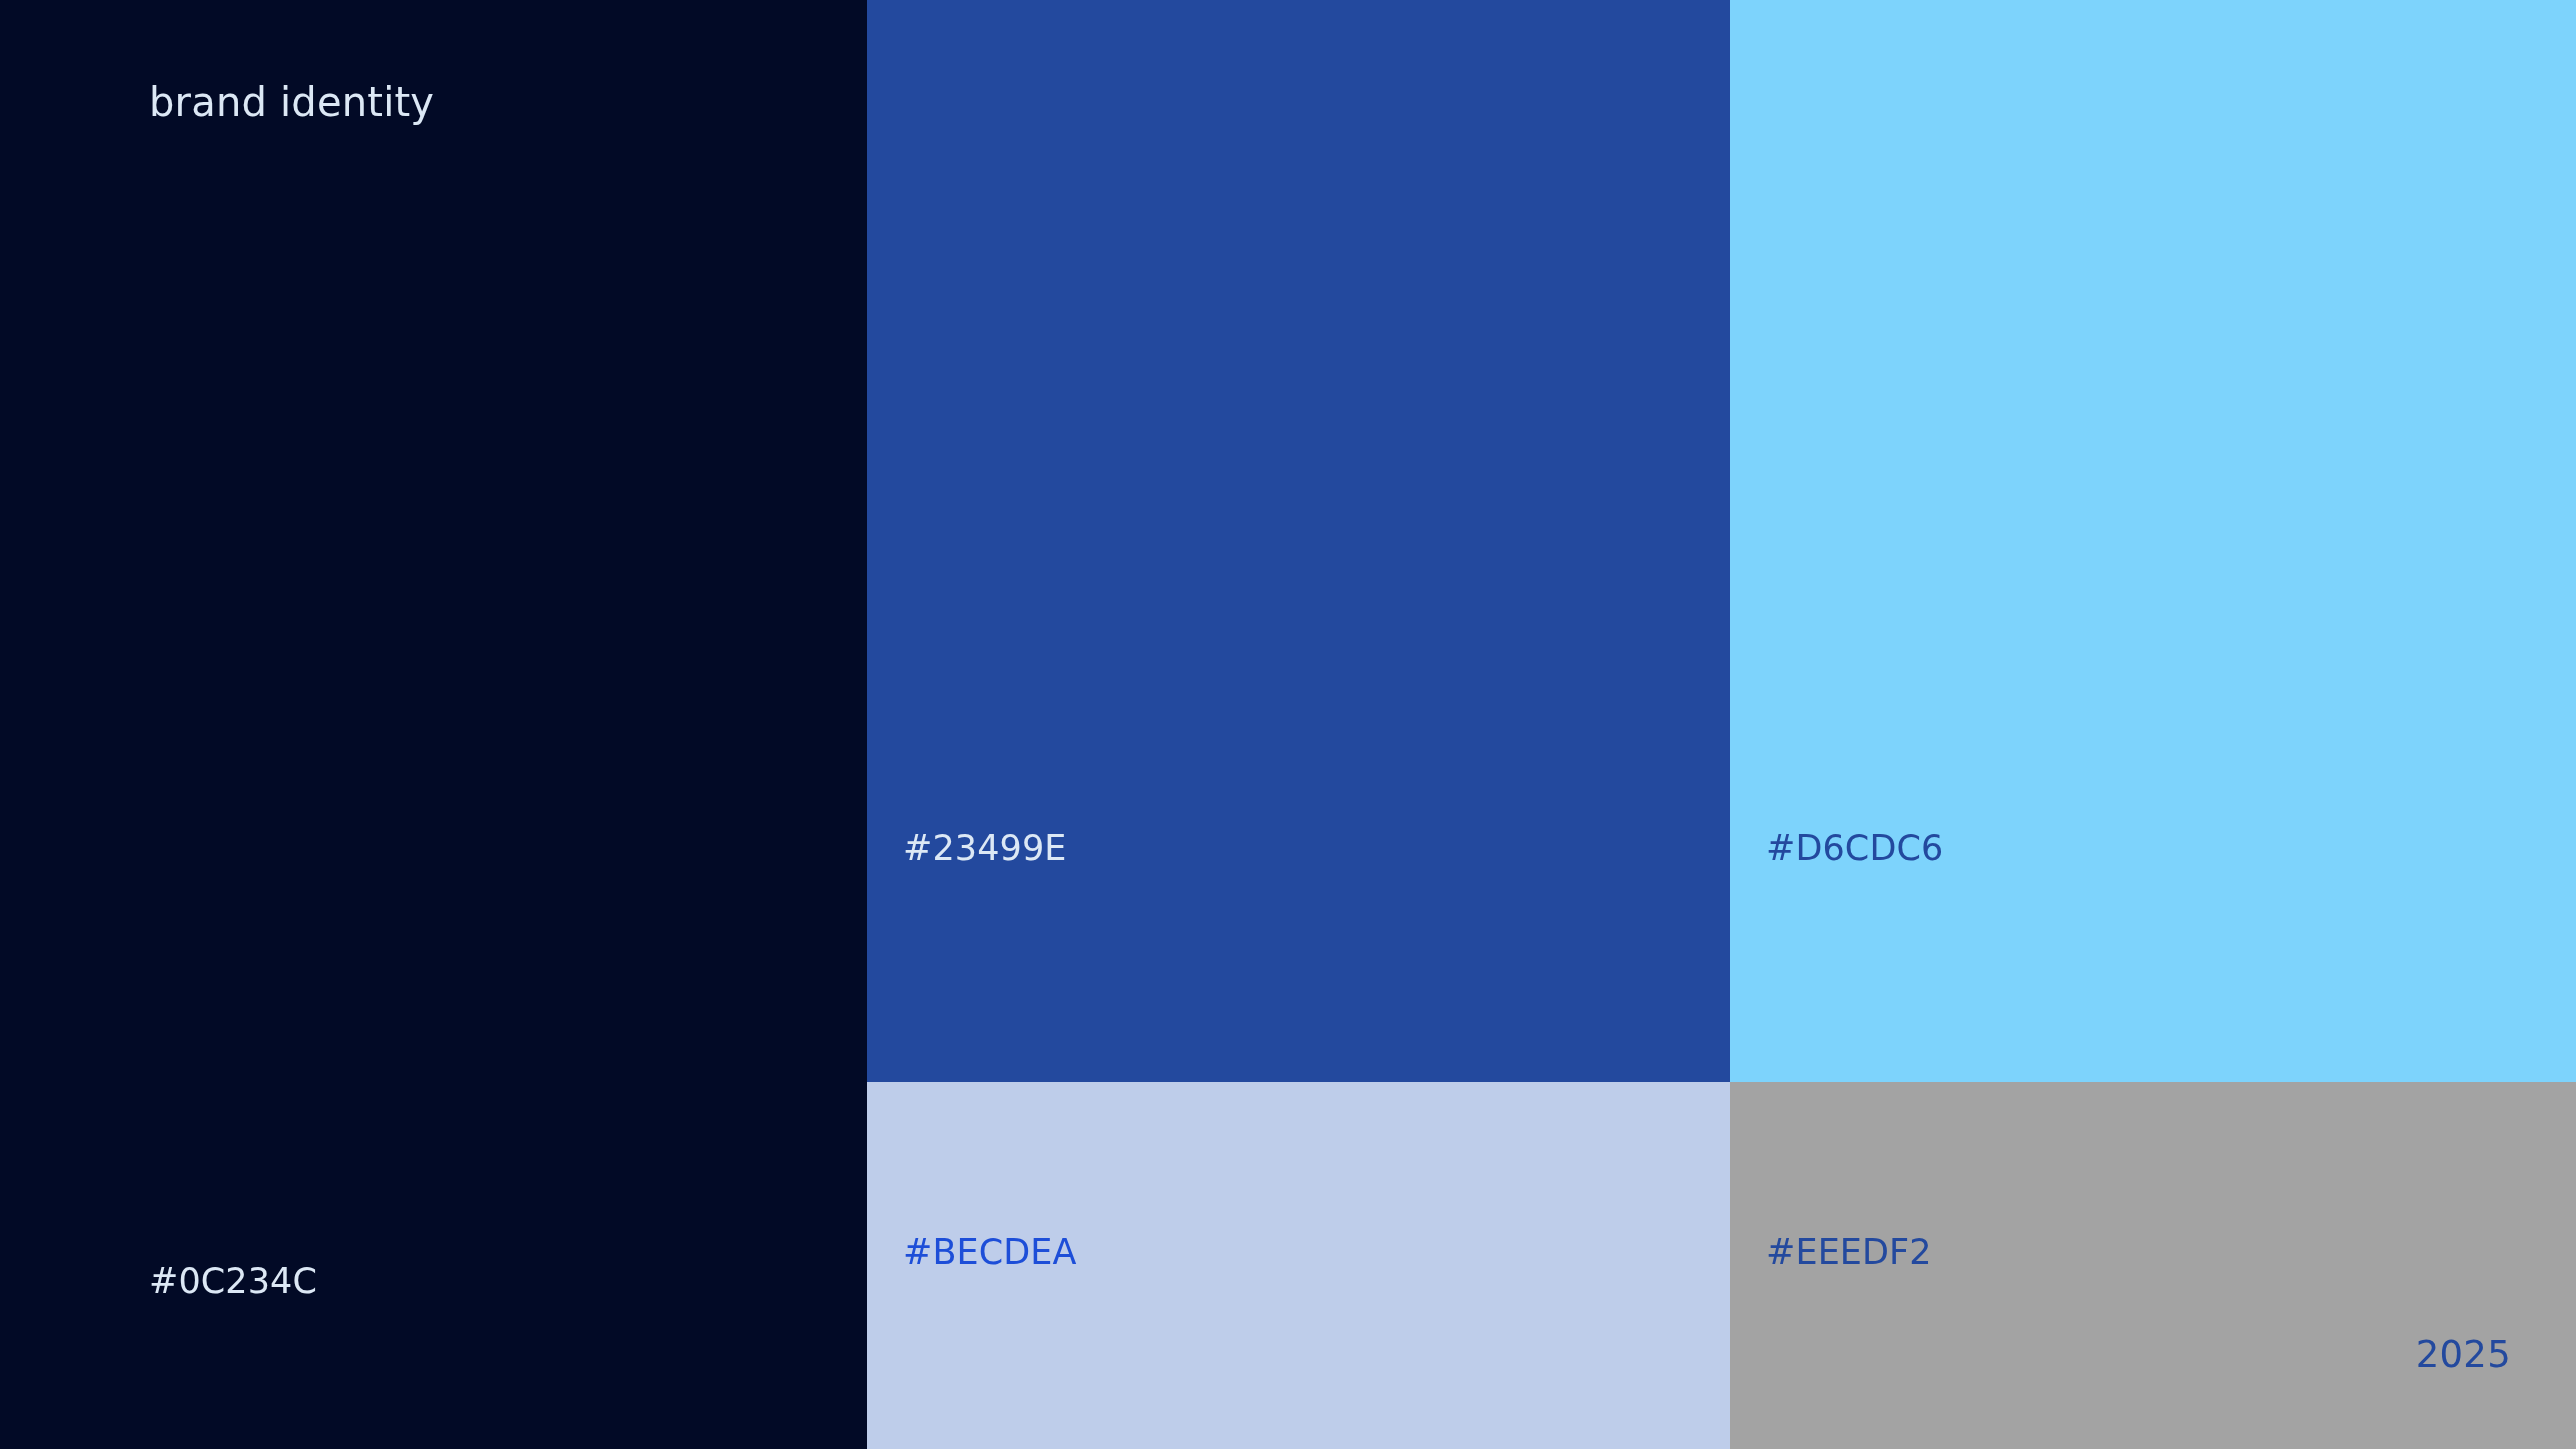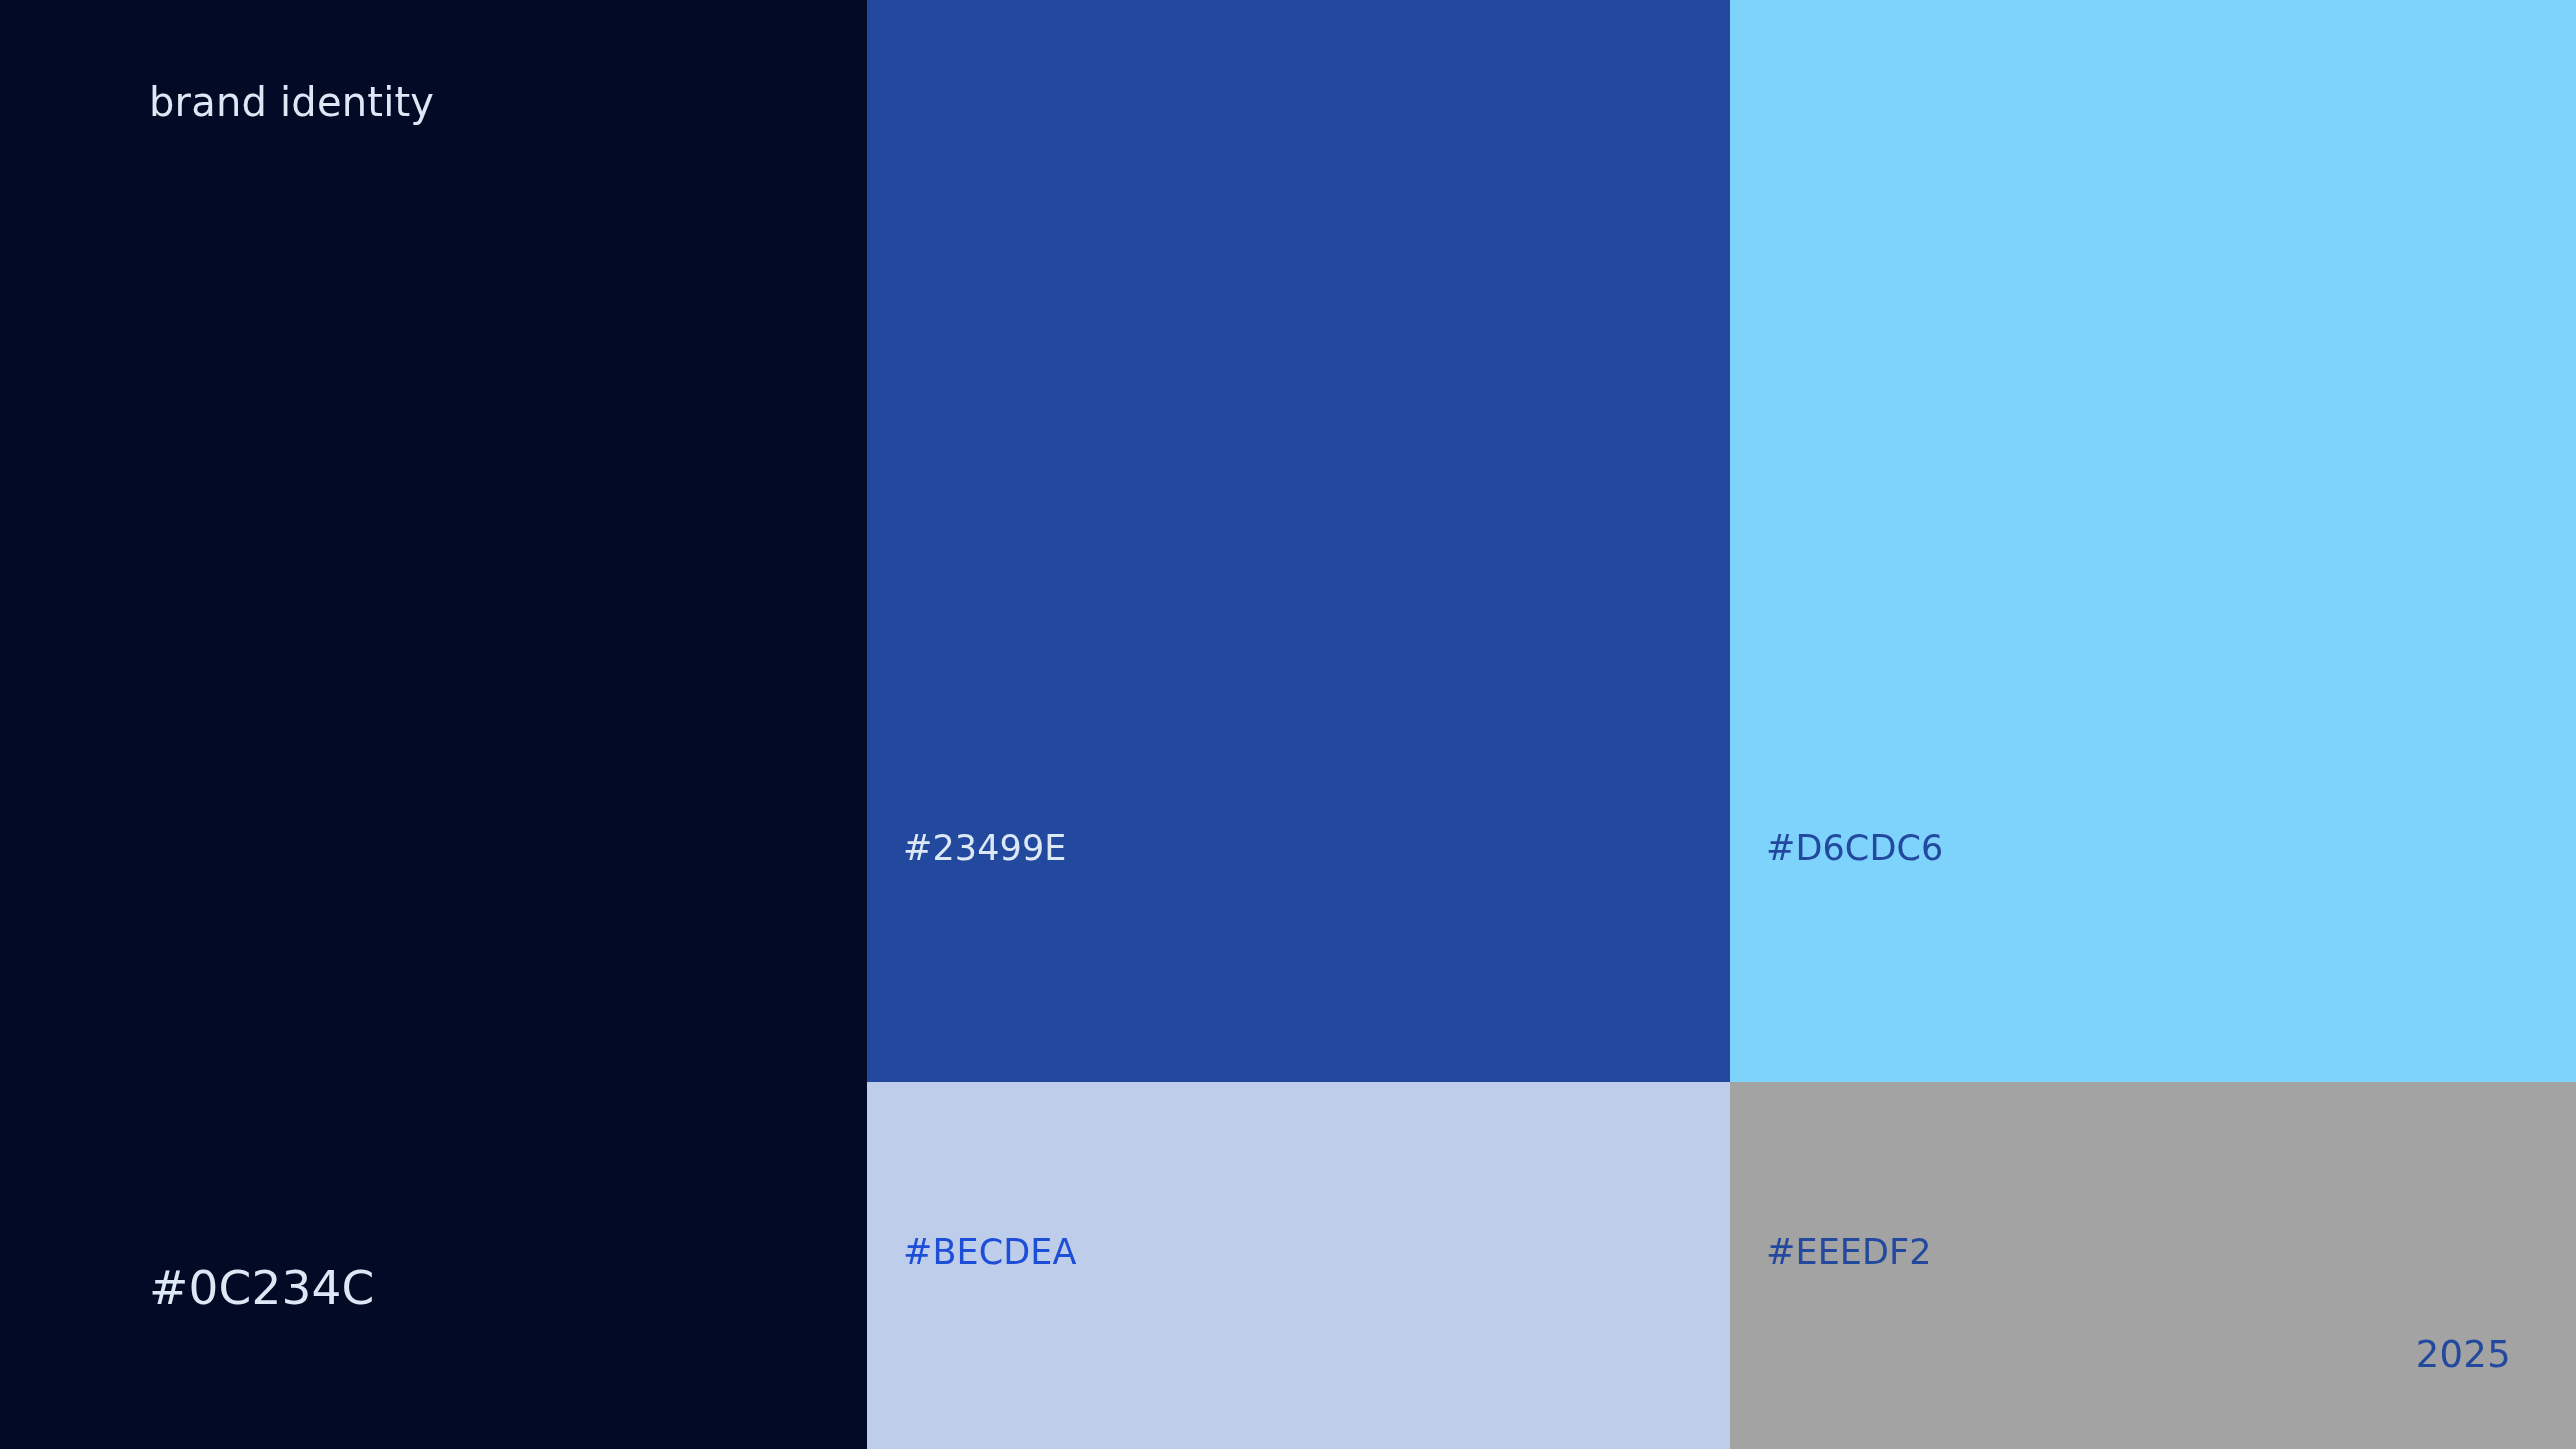--- a/index.html
+++ b/index.html
@@ -72,21 +72,21 @@
     transform: scaleX(0.80);
     margin-top: -3.9px;
   }
 
   .navy-hex {
     position: absolute;
     left: 149px;
     top: 1264px;
     font-family: "DejaVu Sans", sans-serif;
     font-weight: 400;
-    font-size: 47px;
+    font-size: 35px;
     line-height: 1;
     letter-spacing: 0.1px;
     color: #DCE8F5;
     white-space: nowrap;
   }
 
   
   .swatch-grid {
     position: relative;
     width: 1719px;

